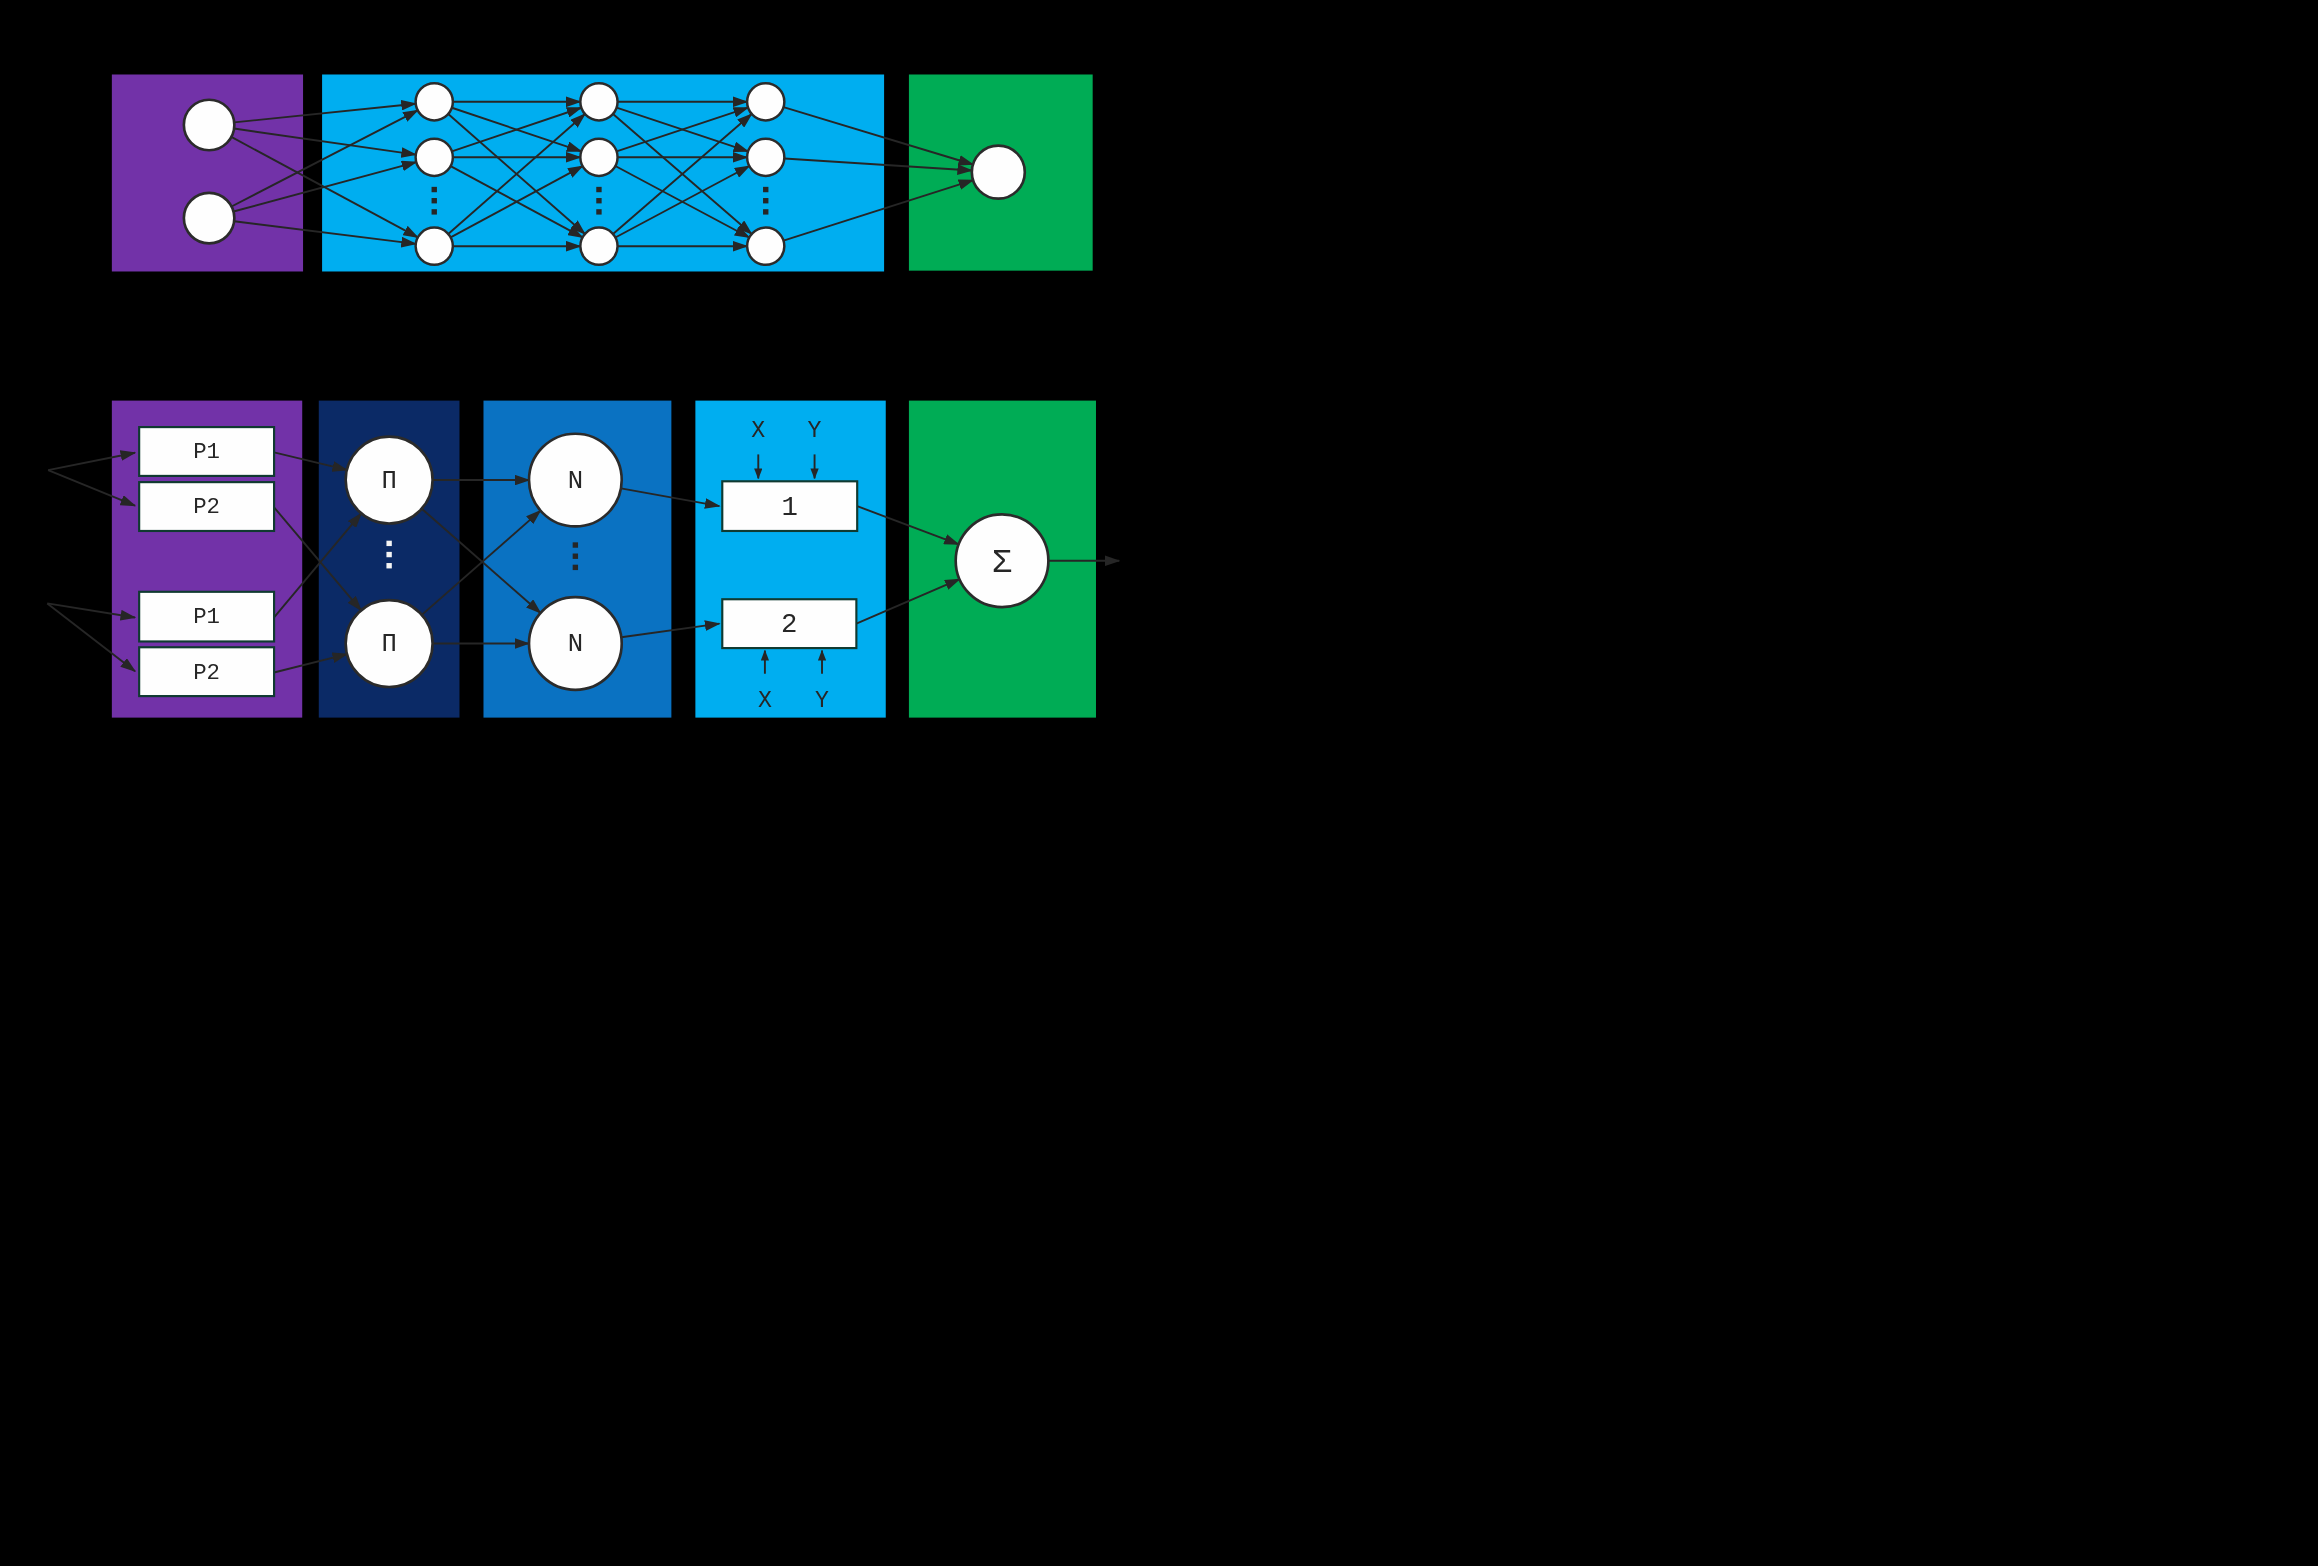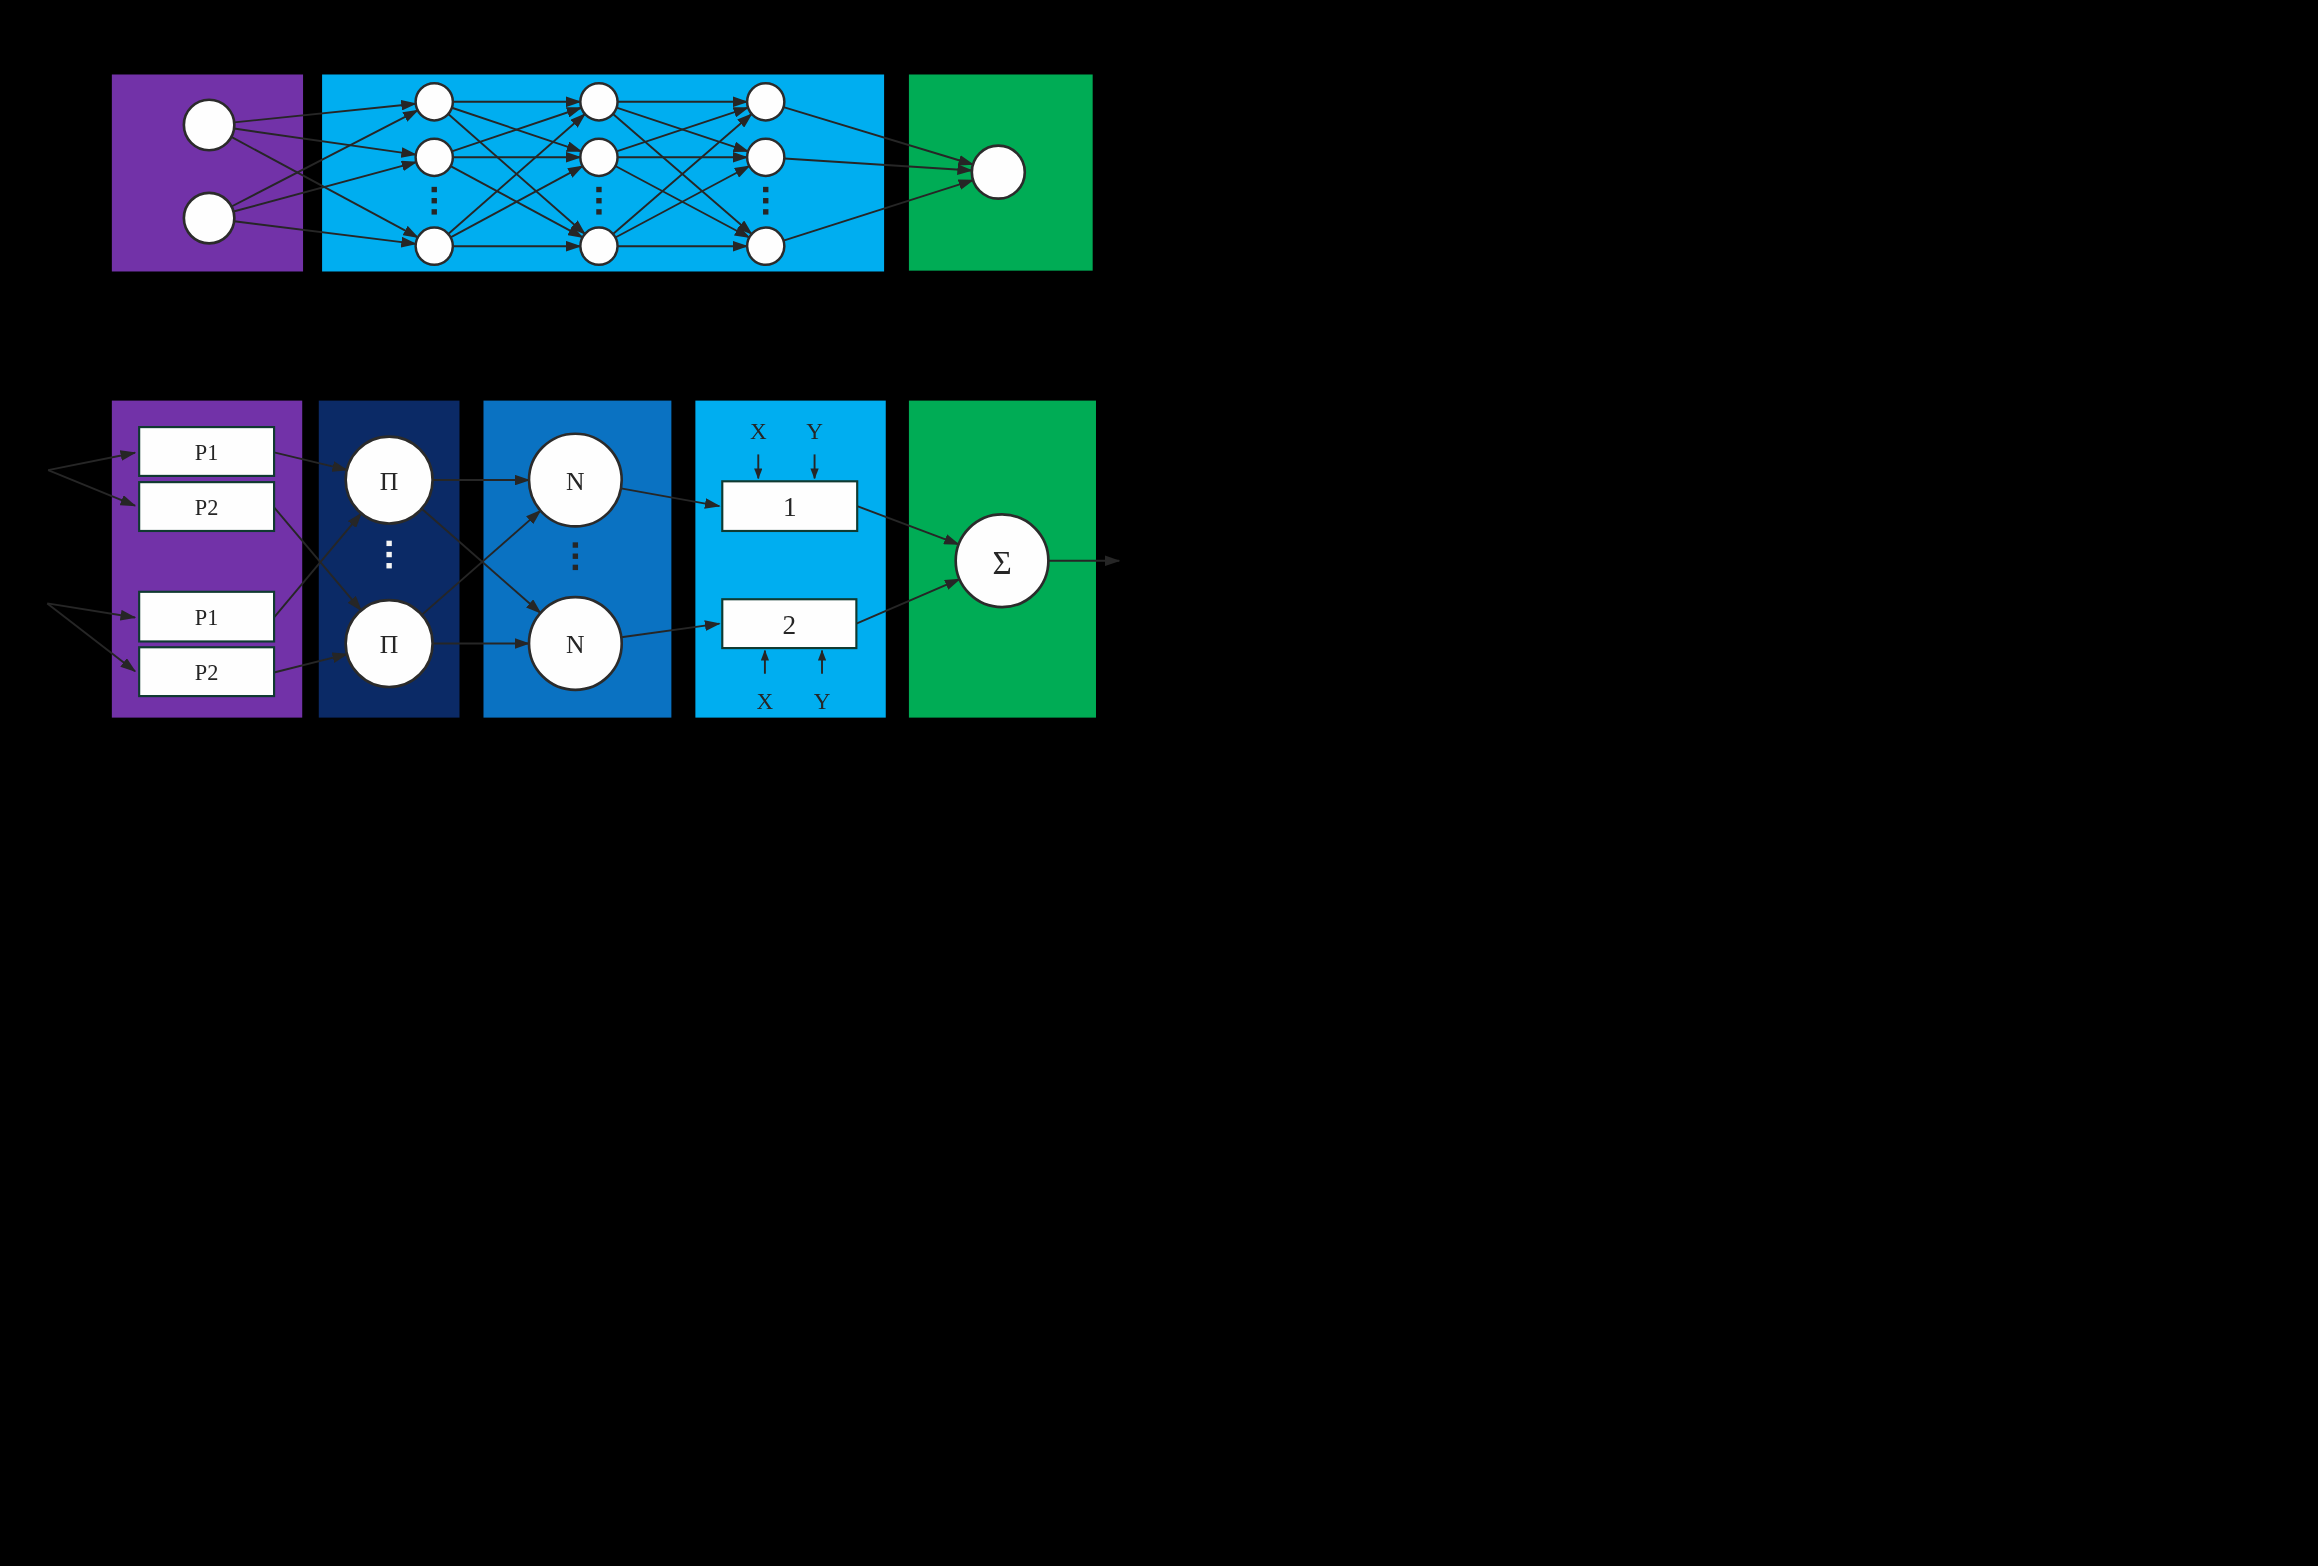--- a/index.html
+++ b/index.html
@@ -1,17 +1,17 @@
 <!DOCTYPE html>
 <html style="font-size:13.2px"><head>
 <meta charset="utf-8">
 <style>
   html,body{margin:0;padding:0;background:#000;}
   .canvas{position:relative;width:1159px;height:783px;background:#000;overflow:hidden;
-          font-family:Liberation Serif, serif;}
+          font-family:Liberation Mono, monospace;}
   svg{display:block;}
   .panel{stroke:none;}
   .node{fill:var(--nodefill,#fefefe);stroke:var(--nodestroke,#2b2b2b);stroke-width:3.2;}
   .node.small{stroke-width:3;}
   .wbox{fill:var(--nodefill,#fefefe);stroke:var(--boxborder,#103a31);stroke-width:2.6;}
   .edge{stroke:var(--edge,#262626);stroke-width:2.3;fill:none;}
   .arrowhead{fill:var(--edge,#262626);}
   .dot{fill:var(--edge,#262626);}
   .dot-light{fill:var(--dotlight,#f5f5f5);}
   text{fill:var(--text,#262626);}

